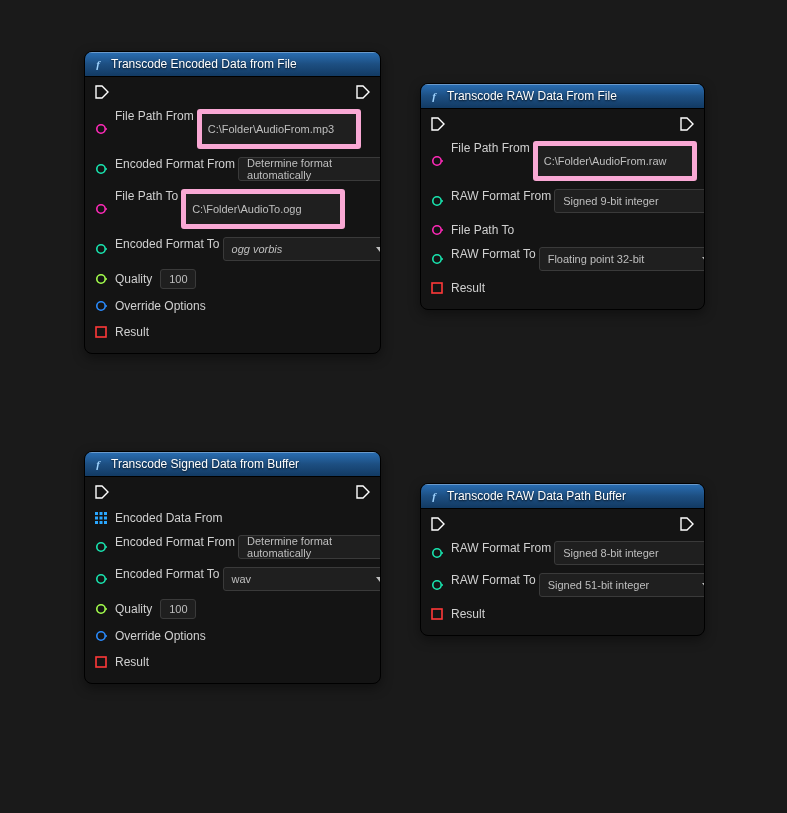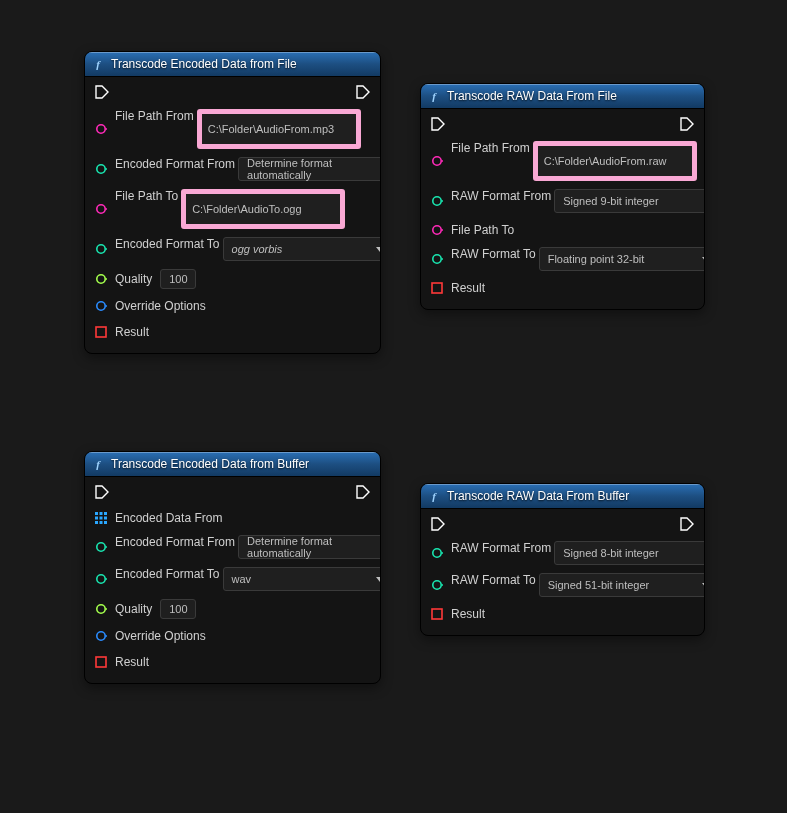--- a/index.html
+++ b/index.html
@@ -345,21 +345,21 @@
           </svg>
         </span>
       <span class="inline-label">Result</span>
     </div>
   </div>
 </div>
 
 <div class="node" style="left:84px; top:451px; width:297px;">
   <div class="node-header">
     <span class="fn-icon">f</span>
-    <span class="node-title">Transcode Encoded Data from Buffer</span>
+    <span class="node-title">Transcode Signed Data from Buffer</span>
   </div>
   <div class="node-body">
     <div class="exec-row">
       <span class="exec-pin">
           <svg width="14" height="14">
             <use href="#exec-pin-shape"></use>
           </svg>
         </span>
       <span class="exec-pin">
           <svg width="14" height="14">
@@ -433,21 +433,21 @@
           </svg>
         </span>
       <span class="inline-label">Result</span>
     </div>
   </div>
 </div>
 
 <div class="node" style="left:420px; top:483px; width:285px;">
   <div class="node-header">
     <span class="fn-icon">f</span>
-    <span class="node-title">Transcode RAW Data From Buffer</span>
+    <span class="node-title">Transcode RAW Data Path Buffer</span>
   </div>
   <div class="node-body">
     <div class="exec-row">
       <span class="exec-pin">
           <svg width="14" height="14">
             <use href="#exec-pin-shape"></use>
           </svg>
         </span>
       <span class="exec-pin">
           <svg width="14" height="14">

